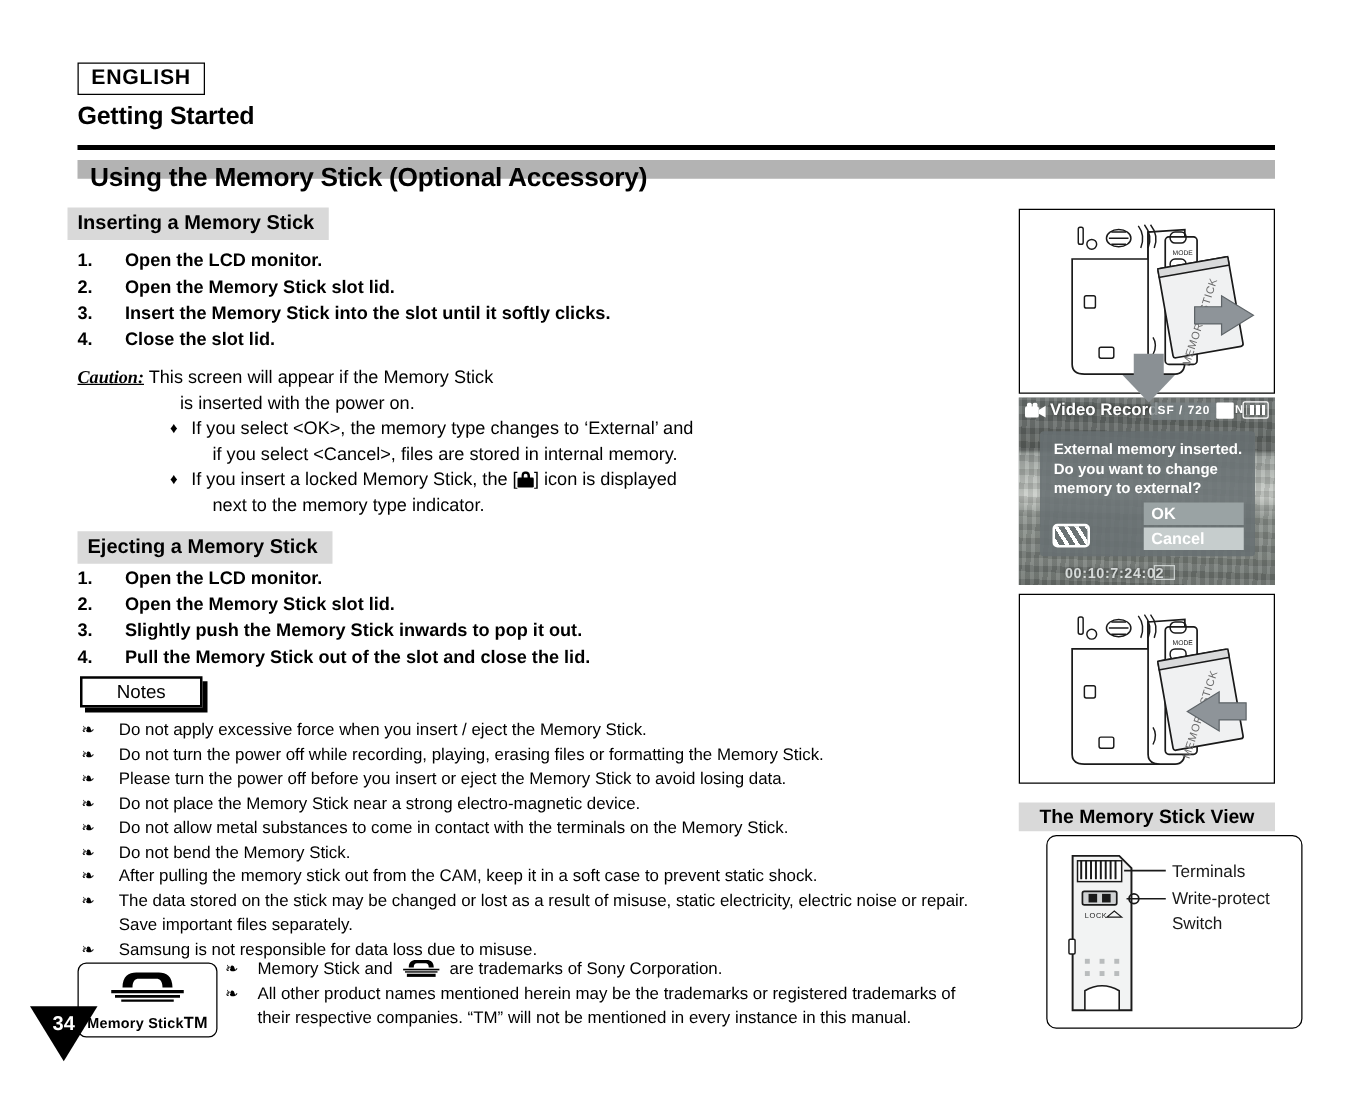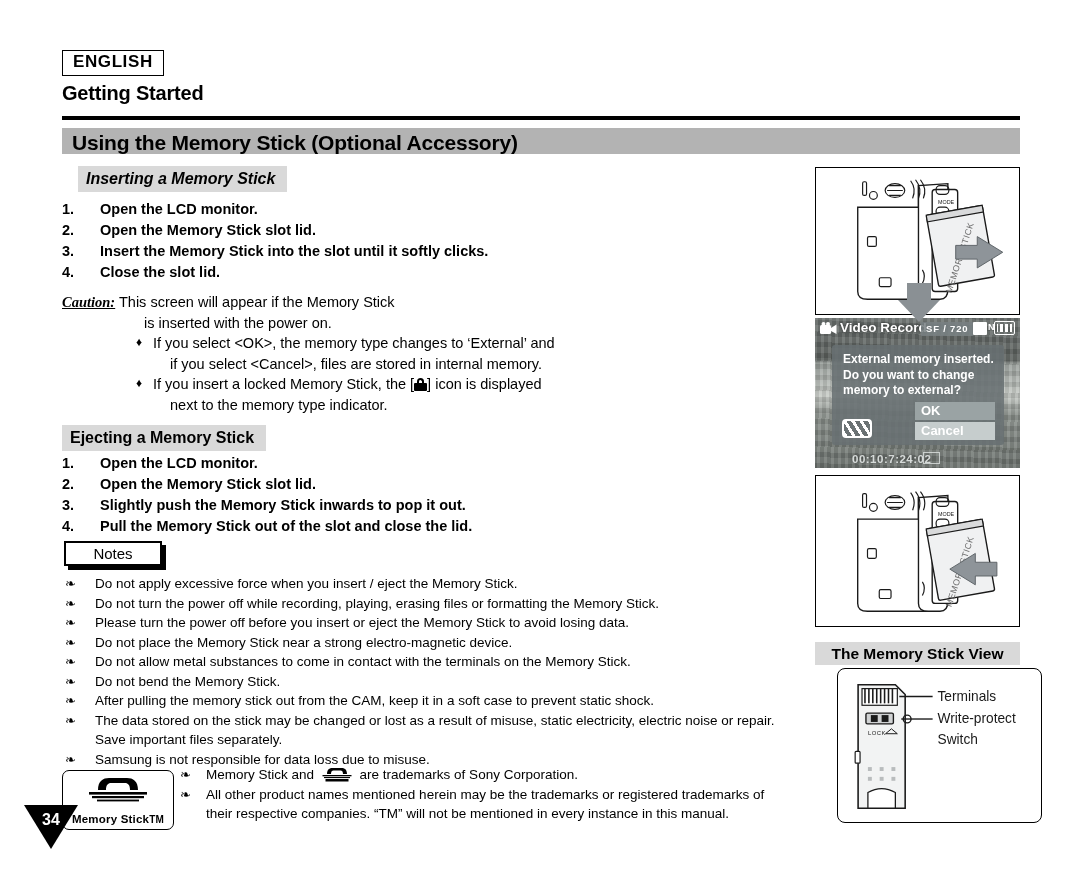--- a/index.html
+++ b/index.html
@@ -50,40 +50,40 @@
     top: 116px;
     width: 958px;
     height: 4px;
     background: #000;
   }
   .section-bar {
     position: absolute;
     left: 62px;
     top: 128px;
     width: 958px;
-    height: 26px;
+    height: 15px;
     background: #b3b3b3;
   }
   .section-bar span {
     position: absolute;
     left: 10px;
     top: 3px;
     font-size: 21px;
     font-weight: bold;
     letter-spacing: -0.2px;
   }
   .subhead {
     position: absolute;
     background: #d9d9d9;
     font-size: 16px;
     font-weight: bold;
     padding: 3px 12px 4px 8px;
     line-height: 1.2;
   }
-  #subhead-insert { left: 78px; top: 166px; font-style: italic; }
+  #subhead-insert { left: 54px; top: 166px; }
   #subhead-eject  { left: 62px; top: 425px; }
 
   
   .steps {
     position: absolute;
     margin: 0;
     padding: 0;
     list-style: none;
   }
   #steps-insert { left: 62px; top: 199px; }
@@ -225,21 +225,21 @@
   }
   .ms-logo-text {
     position: absolute;
     left: 0; right: 0;
     bottom: 4px;
     text-align: center;
     font-size: 11.5px;
     font-weight: bold;
     letter-spacing: 0.2px;
   }
-  .ms-logo-text .sm { font-size: 10px; }
+  .ms-logo-text .sm { font-size: 13px; }
 
   .tm-list {
     position: absolute;
     left: 178px;
     top: 765px;
     width: 600px;
     margin: 0;
     padding: 0;
     list-style: none;
   }

